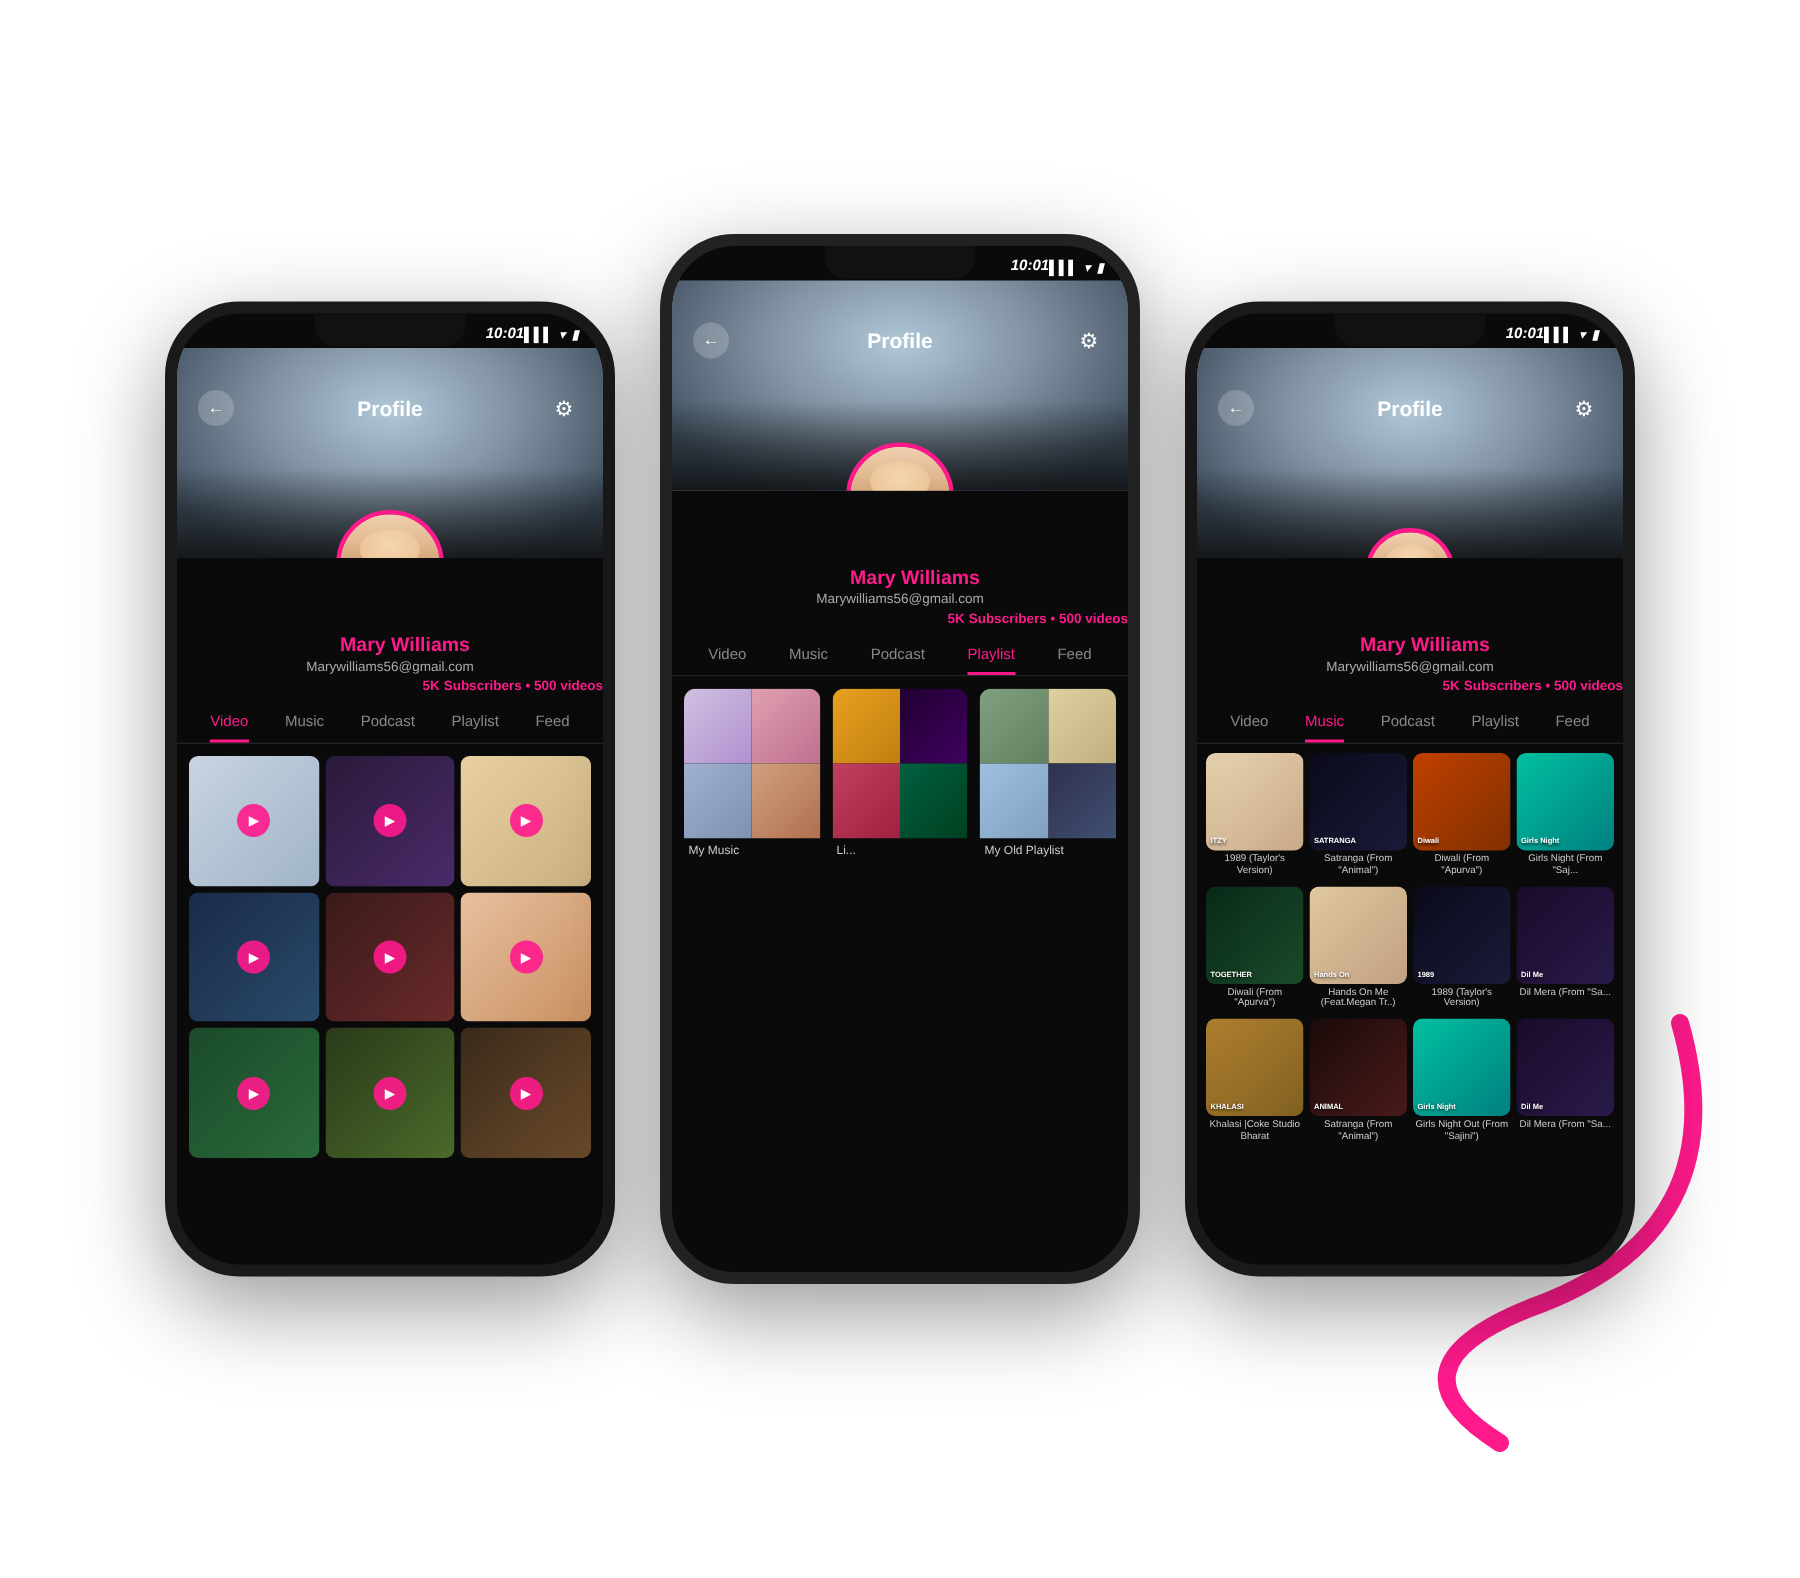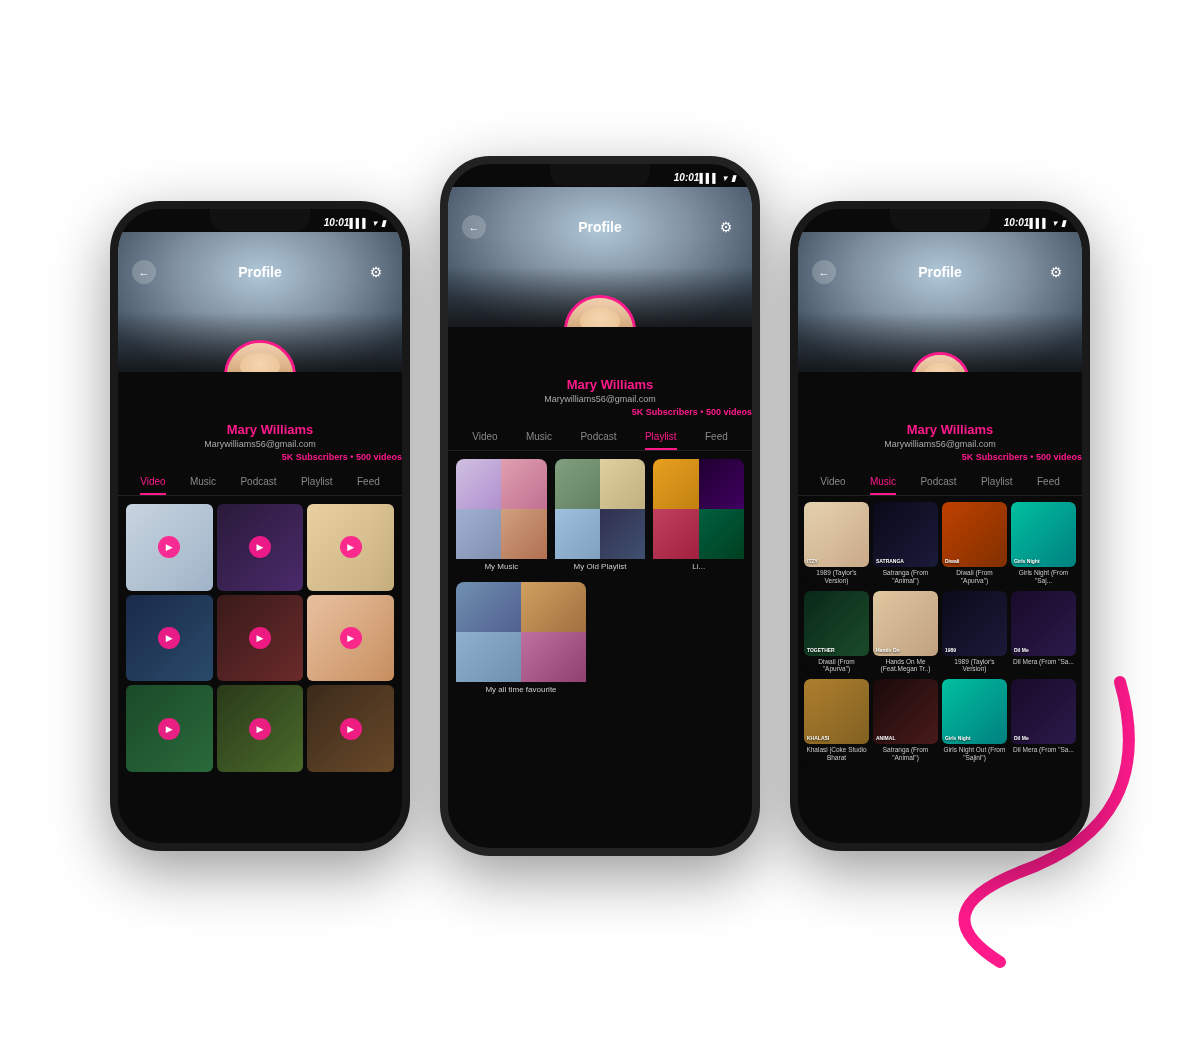--- a/index.html
+++ b/index.html
@@ -380,21 +380,21 @@
       height: 100%;
     }
 
     .playlist-sub {
       overflow: hidden;
     }
 
     .playlist-label {
       font-size: 8px;
       color: #ccc;
-      text-align: center;
+      text-align: left;
       padding: 3px;
       background: #0a0a0a;
     }
 
     
     .c1 { background: linear-gradient(135deg, #d0c0e0, #b090d0); }
     .c2 { background: linear-gradient(135deg, #e0a0b0, #c07090); }
     .c3 { background: linear-gradient(135deg, #a0b0d0, #8090b0); }
     .c4 { background: linear-gradient(135deg, #d0a080, #b07050); }
     .c5 { background: linear-gradient(135deg, #80a080, #608060); }
@@ -670,58 +670,45 @@
             <div class="playlist-thumb">
               <div class="playlist-inner-grid">
                 <div class="playlist-sub c1"></div>
                 <div class="playlist-sub c2"></div>
                 <div class="playlist-sub c3"></div>
                 <div class="playlist-sub c4"></div>
               </div>
             </div>
             <div class="playlist-label">My Music</div>
           </div>
+          <div class="playlist-item" style="width:40px; min-width:40px; overflow:hidden;">
+            <div class="playlist-thumb" style="height:100px;">
+              <div class="playlist-inner-grid">
+                <div class="playlist-sub c9"></div>
+                <div class="playlist-sub c10"></div>
+                <div class="playlist-sub c11"></div>
+                <div class="playlist-sub c12"></div>
+              </div>
+            </div>
+            <div class="playlist-label">Li...</div>
+          </div>
+
           <div class="playlist-item">
             <div class="playlist-thumb">
               <div class="playlist-inner-grid">
                 <div class="playlist-sub c5"></div>
                 <div class="playlist-sub c6"></div>
                 <div class="playlist-sub c7"></div>
                 <div class="playlist-sub c8"></div>
               </div>
             </div>
             <div class="playlist-label">My Old Playlist</div>
           </div>
-
-          <div class="playlist-item" style="width:40px; min-width:40px; overflow:hidden;">
-            <div class="playlist-thumb" style="height:100px;">
-              <div class="playlist-inner-grid">
-                <div class="playlist-sub c9"></div>
-                <div class="playlist-sub c10"></div>
-                <div class="playlist-sub c11"></div>
-                <div class="playlist-sub c12"></div>
-              </div>
-            </div>
-            <div class="playlist-label">Li...</div>
-          </div>
-        </div>
-
-        <div class="playlist-row">
-          <div class="playlist-item" style="max-width: 130px;">
-            <div class="playlist-thumb">
-              <div class="playlist-inner-grid">
-                <div class="playlist-sub" style="background:linear-gradient(135deg,#7090b0,#506090);"></div>
-                <div class="playlist-sub" style="background:linear-gradient(135deg,#d0a060,#a07040);"></div>
-                <div class="playlist-sub" style="background:linear-gradient(135deg,#90b0d0,#7090b0);"></div>
-                <div class="playlist-sub" style="background:linear-gradient(135deg,#c070a0,#904070);"></div>
-              </div>
-            </div>
-            <div class="playlist-label">My all time favourite</div>
-          </div>
-        </div>
+        </div>
+
       </div>
 
     </div>
   </div>
 
   <div class="phone phone-right">
     <div class="notch"></div>
     <div class="phone-screen">
 
       <div class="status-bar">

